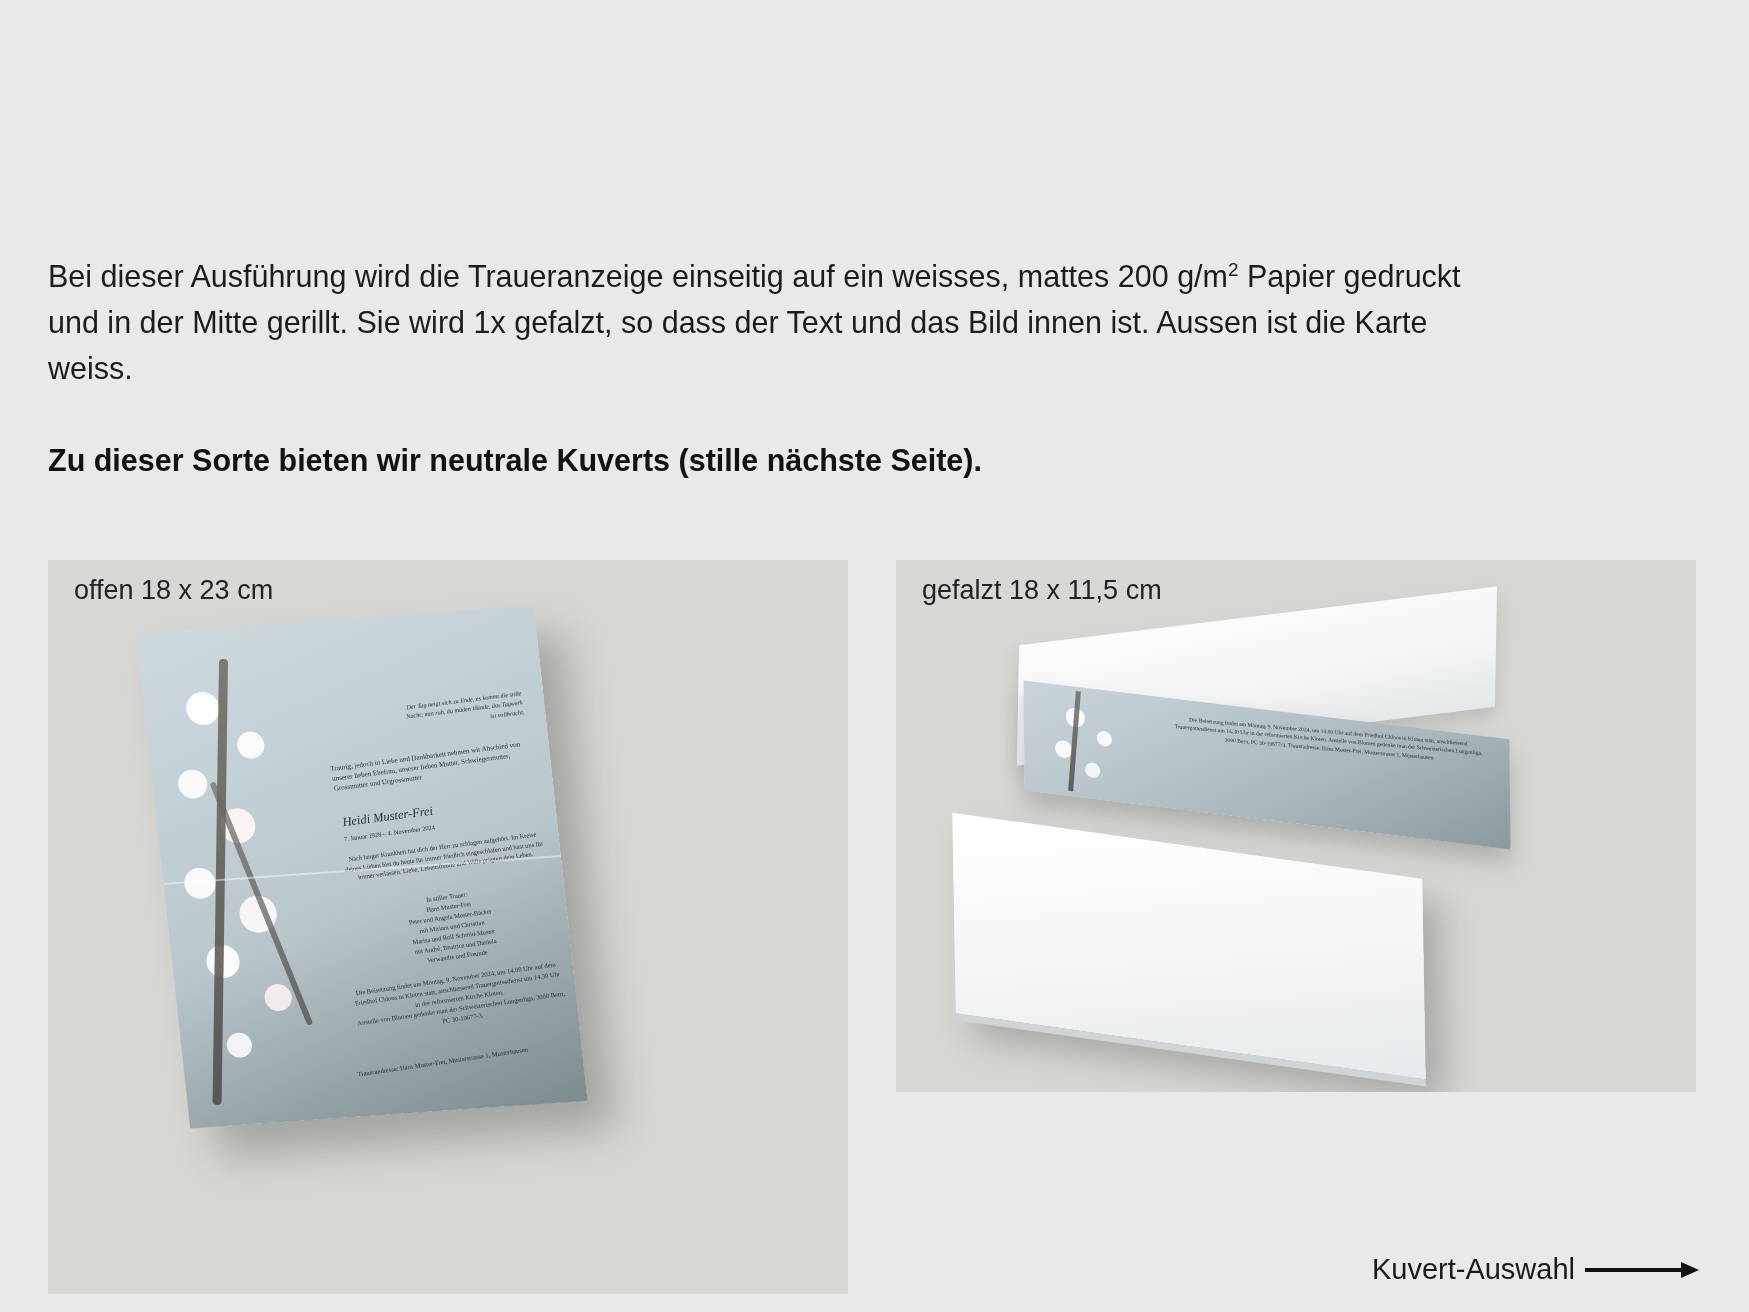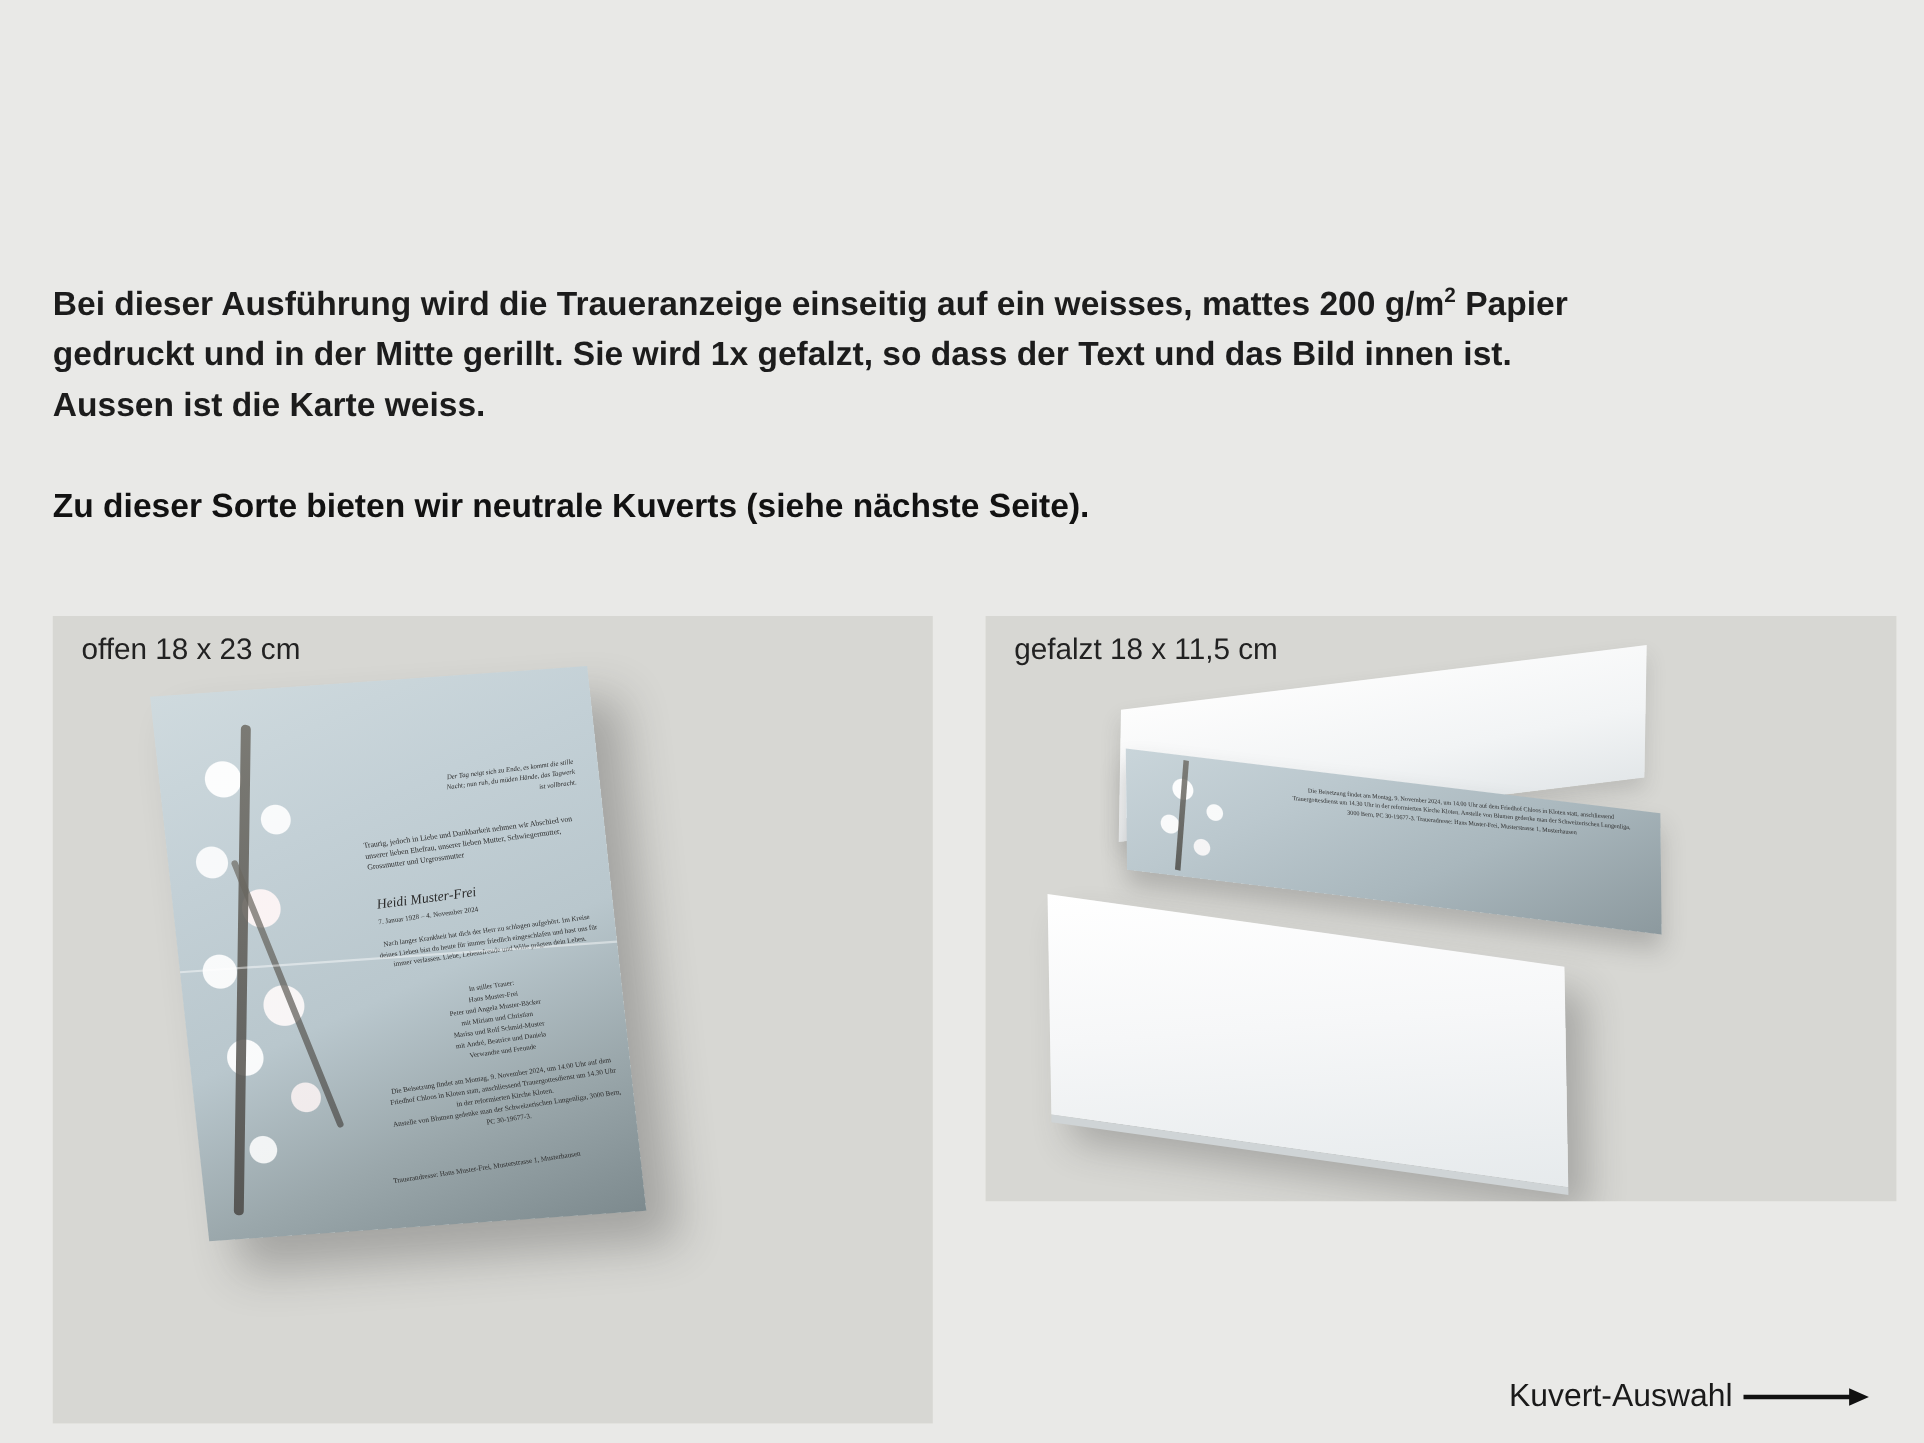--- a/index.html
+++ b/index.html
@@ -34,21 +34,21 @@
   .headline .thin { font-weight: 400; }
 
   
   .body-copy {
     position: absolute;
     left: 48px;
     top: 222px;
     width: 1430px;
     font-size: 30.5px;
     line-height: 1.52;
-    font-weight: 700;
+    font-weight: 400;
     color: #1c1c1c;
   }
   .body-copy sup {
     font-size: 0.62em;
     vertical-align: super;
   }
   .note {
     position: absolute;
     left: 48px;
     top: 412px;
@@ -57,21 +57,21 @@
     color: #121212;
   }
 
   
   .panel {
     position: absolute;
     background: #d7d7d3;
     overflow: hidden;
   }
   .panel.left  { left: 48px;  top: 560px; width: 800px; height: 734px; }
-  .panel.right { left: 896px; top: 560px; width: 800px; height: 532px; padding-left: 28px; }
+  .panel.right { left: 896px; top: 560px; width: 800px; height: 532px; }
 
   .panel-caption {
     position: absolute;
     left: 26px;
     top: 15px;
     font-size: 27px;
     font-weight: 400;
     color: #222;
     z-index: 6;
   }
@@ -294,21 +294,21 @@
 </head>
 <body>
 
 <div class="page">
 
 
   <p class="body-copy">
     <span>Bei dieser Ausführung wird die Traueranzeige einseitig auf ein weisses, mattes 200 g/m</span><sup>2</sup><span> Papier gedruckt und in der Mitte gerillt. Sie wird 1x gefalzt, so dass der Text und das Bild innen ist. Aussen ist die Karte weiss.</span>
   </p>
 
-  <p class="note">Zu dieser Sorte bieten wir neutrale Kuverts (siehe nächste Seite).</p>
+  <p class="note">Zu dieser Sorte bieten wir neutrale Kuverts (stille nächste Seite).</p>
 
   <div class="panel left">
     <div class="panel-caption">offen 18 x 23 cm</div>
 
     <div class="open-card-wrap">
       <div class="open-card">
         <div class="blossom">
           <div class="branch"></div>
           <div class="branch b2"></div>
         </div>

